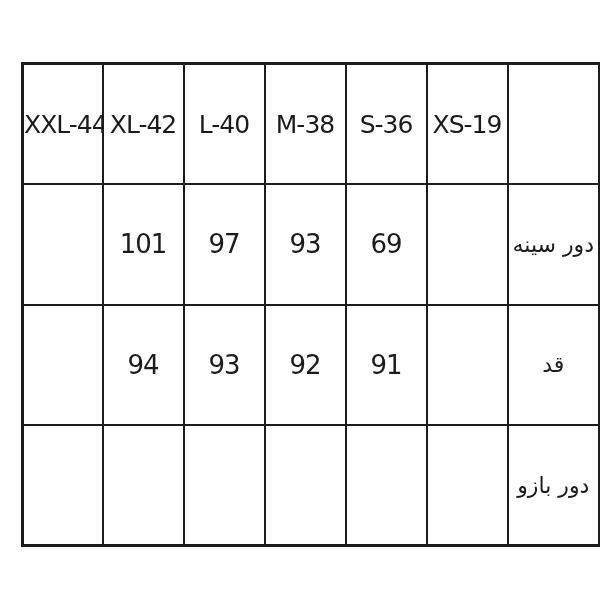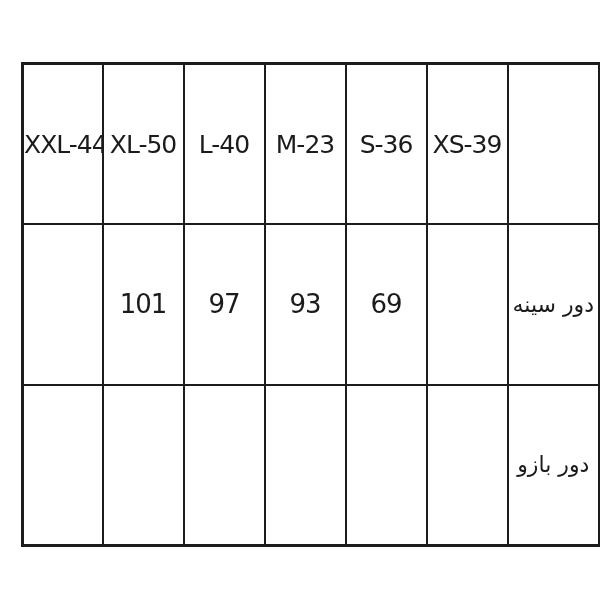--- a/index.html
+++ b/index.html
@@ -58,39 +58,48 @@
         <col style="width:81px">
         <col style="width:81px">
       <col style="width:81px">
         <col style="width:81px">
         <col style="width:81px">
       <col style="width:92px">
     </colgroup>
     <tbody>
       <tr>
         <th class="size-header-cell">XXL-44</th>
-        <th class="size-header-cell">XL-50</th>
+        <th class="size-header-cell">XL-42</th>
         <th class="size-header-cell">L-40</th>
-        <th class="size-header-cell">M-23</th>
+        <th class="size-header-cell">M-38</th>
         <th class="size-header-cell">S-36</th>
-        <th class="size-header-cell">XS-39</th>
+        <th class="size-header-cell">XS-19</th>
         <th class="size-header-cell"></th>
       </tr>
 
       <tr>
         <td class="value-cell"></td>
         <td class="value-cell">101</td>
         <td class="value-cell">97</td>
         <td class="value-cell">93</td>
         <td class="value-cell">69</td>
         <td class="value-cell"></td>
         <td class="measure-label-cell">دور سینه</td>
       </tr>
 
 
+      <tr>
+        <td class="value-cell"></td>
+        <td class="value-cell">94</td>
+        <td class="value-cell">93</td>
+        <td class="value-cell">92</td>
+        <td class="value-cell">91</td>
+        <td class="value-cell"></td>
+        <td class="measure-label-cell">قد</td>
+      </tr>
 
 
       <tr>
         <td class="value-cell"></td>
         <td class="value-cell"></td>
         <td class="value-cell"></td>
         <td class="value-cell"></td>
         <td class="value-cell"></td>
         <td class="value-cell"></td>
         <td class="measure-label-cell">دور بازو</td>

